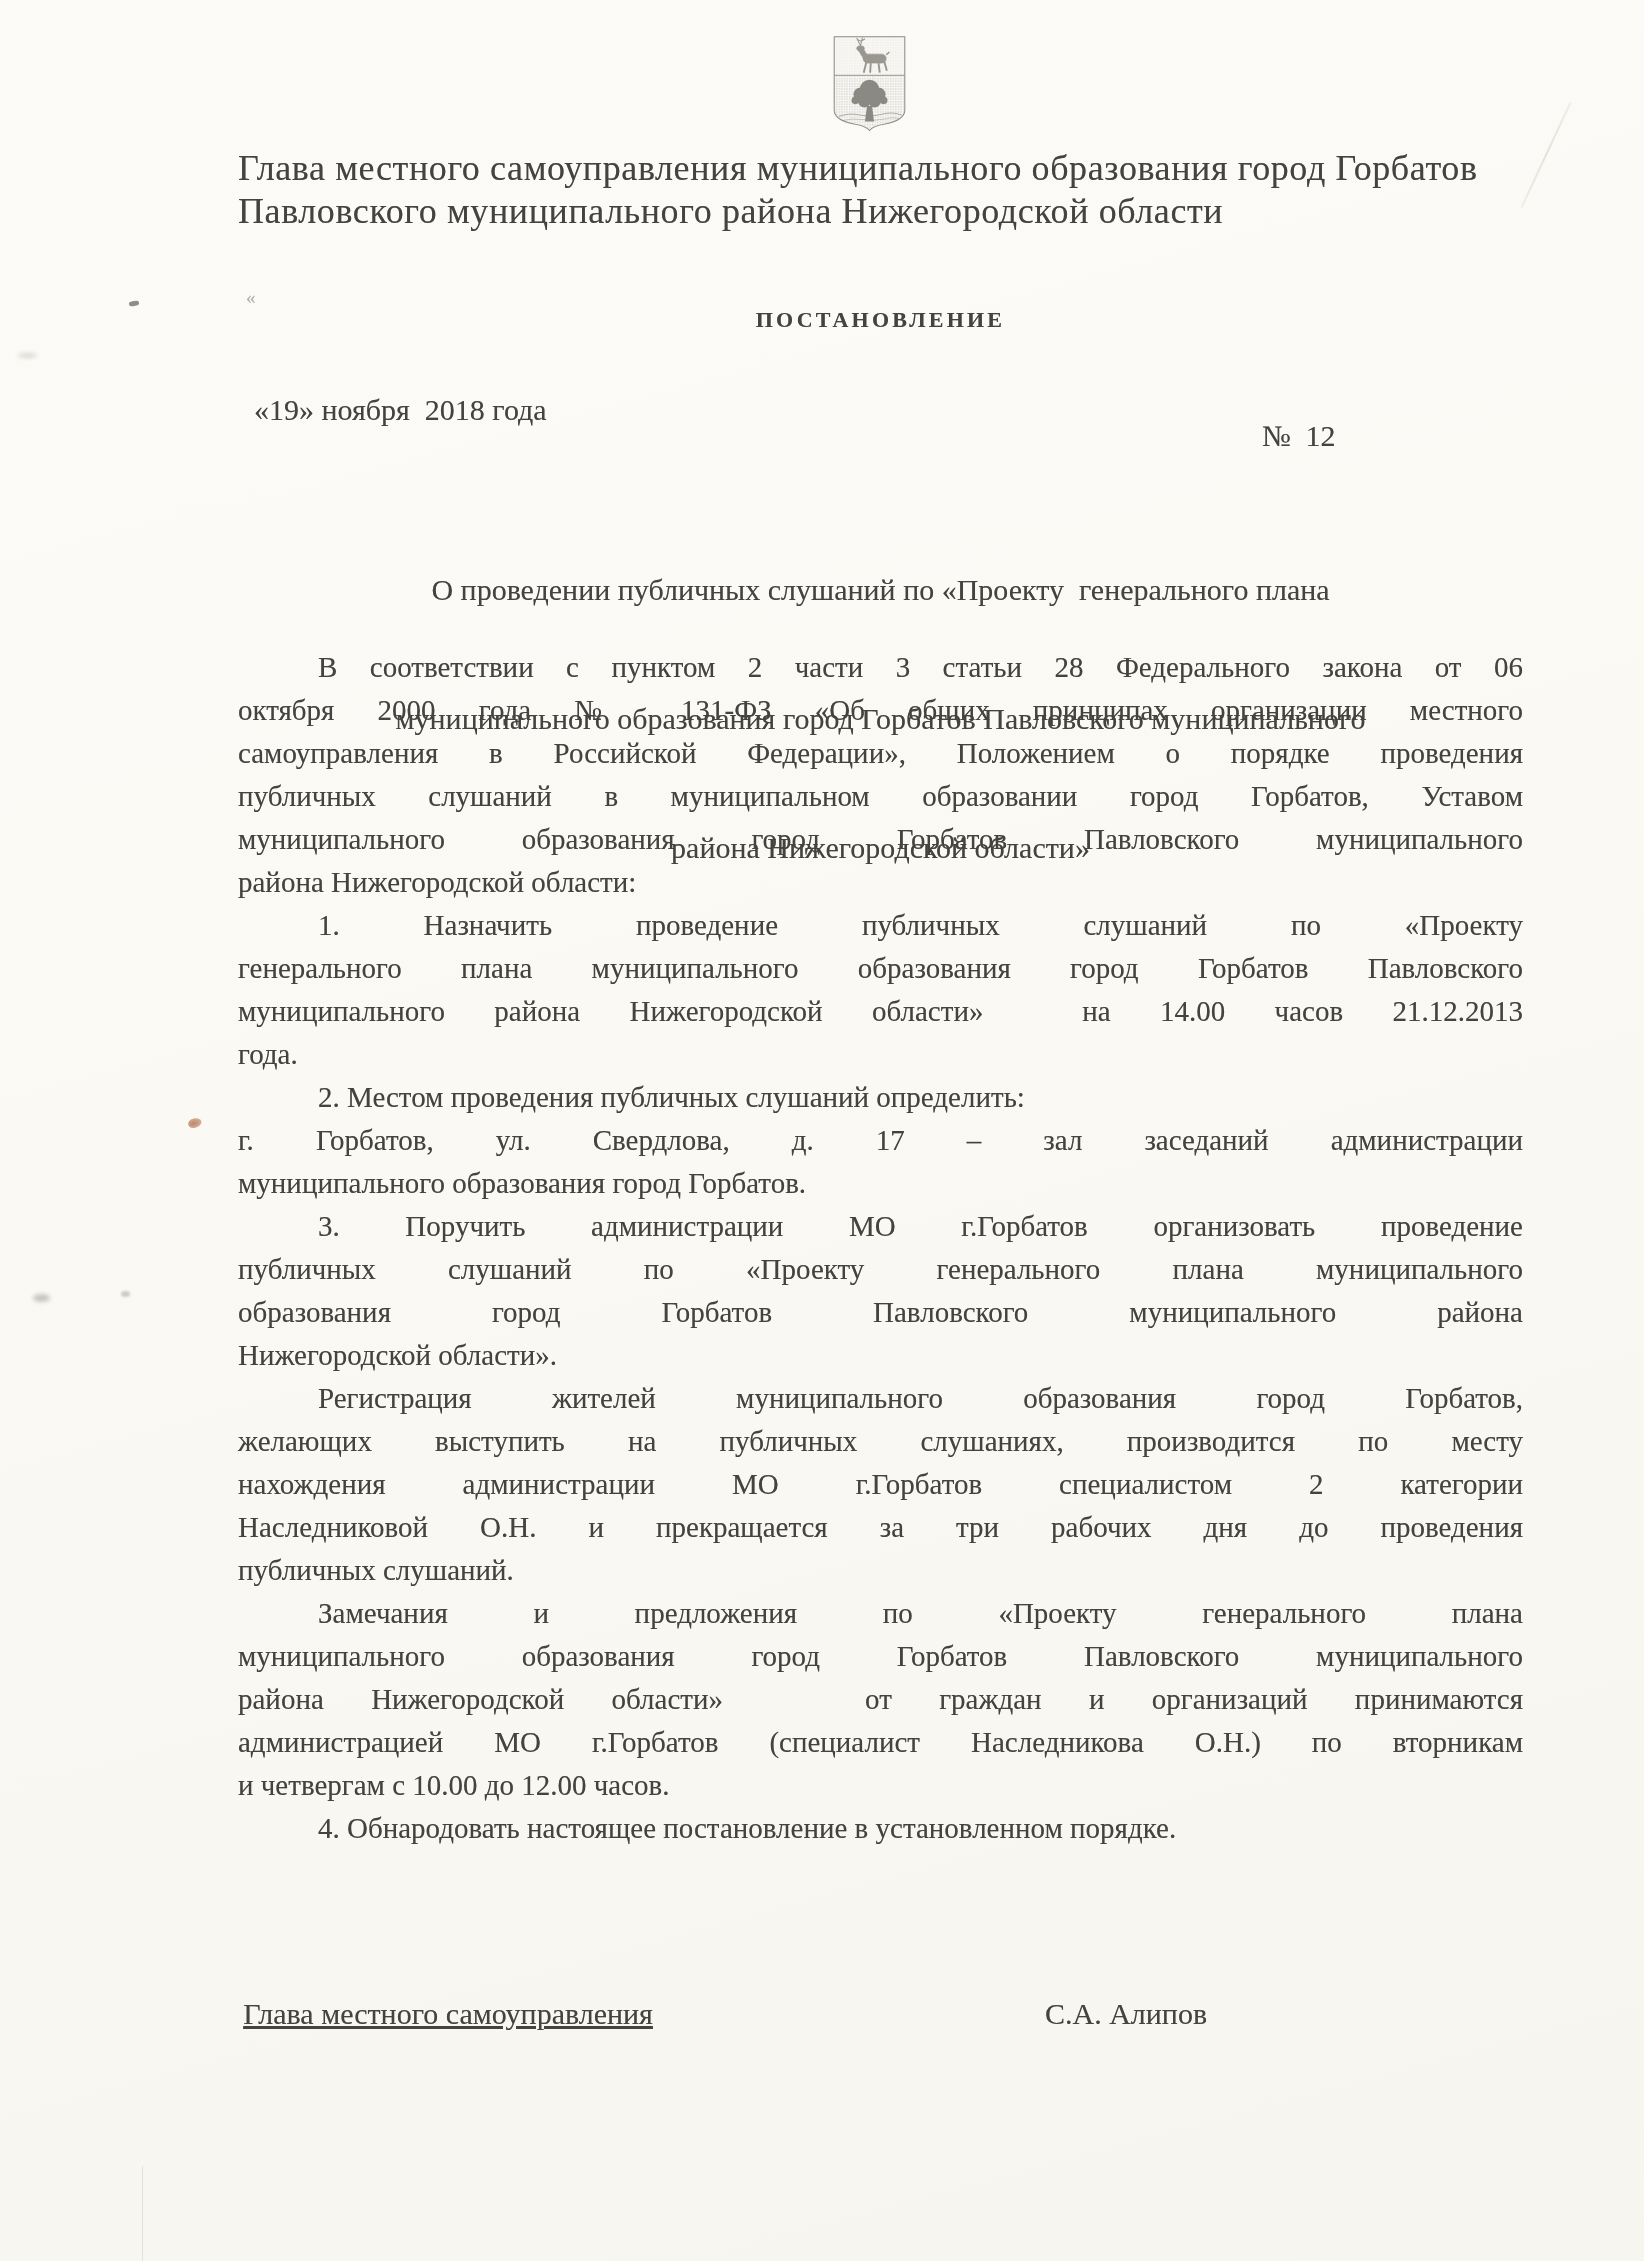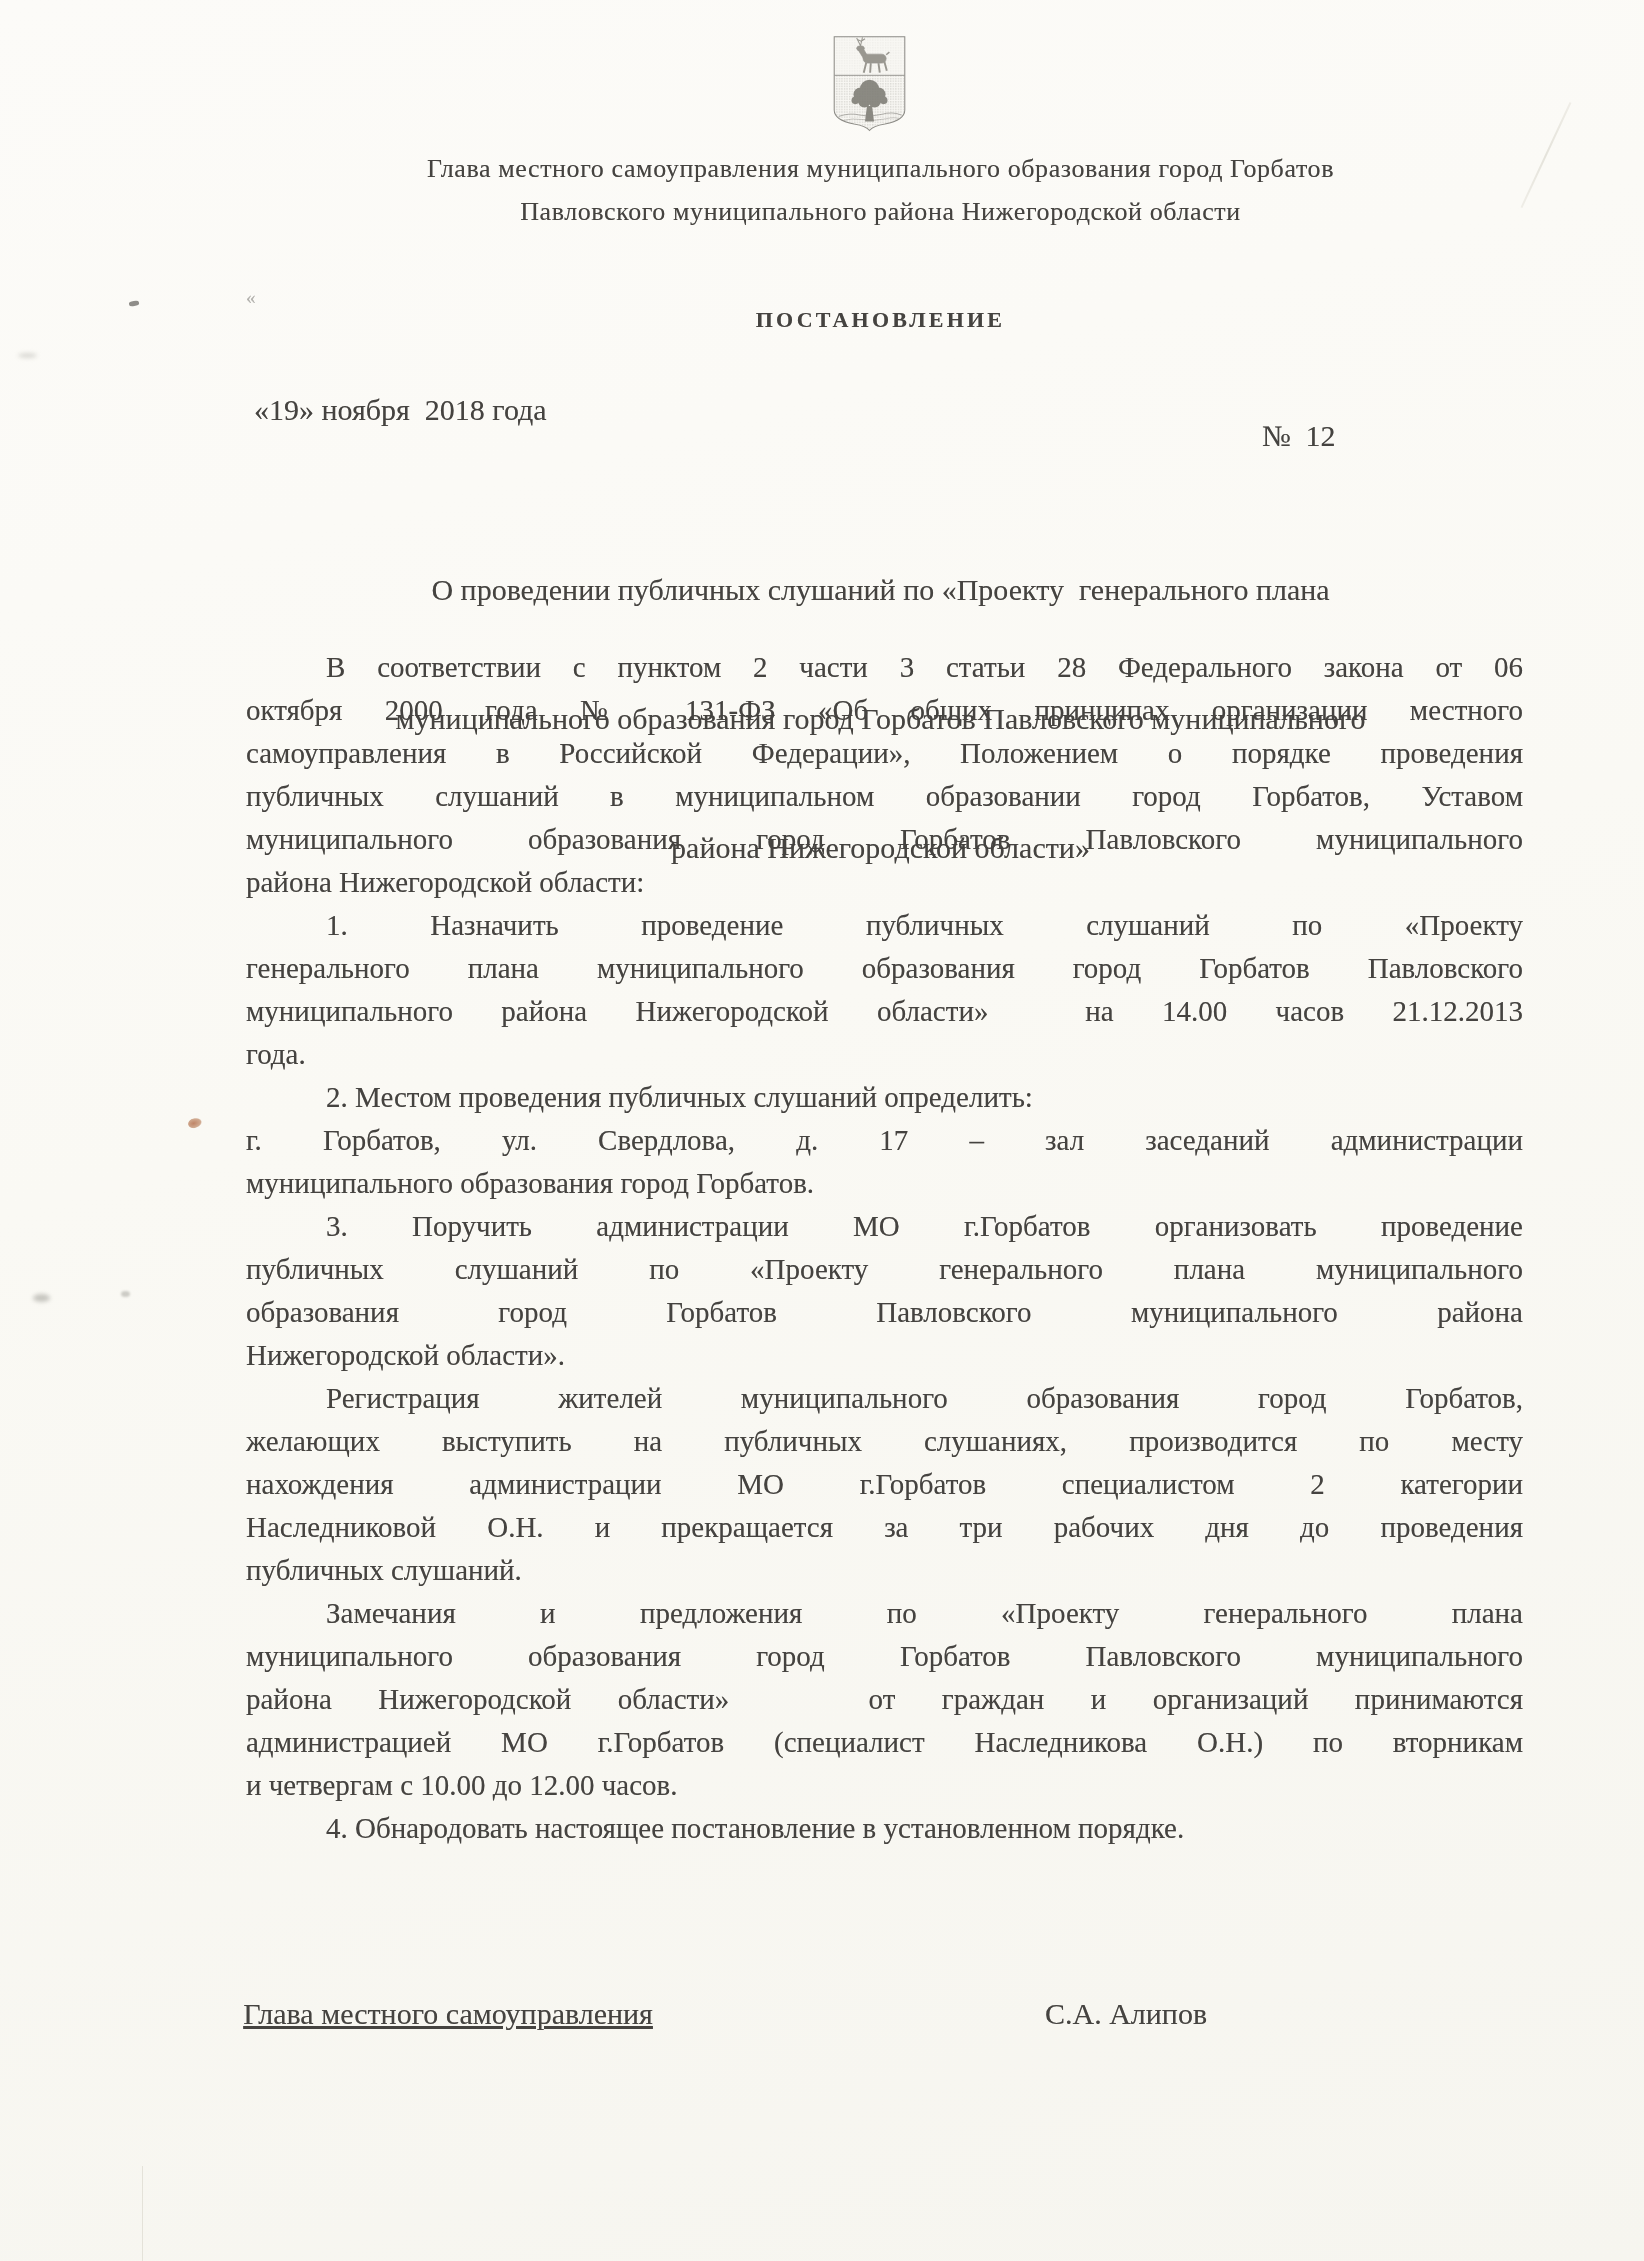--- a/index.html
+++ b/index.html
@@ -11,32 +11,32 @@
     background:linear-gradient(165deg,#fcfbf8 0%,#faf9f4 45%,#f6f5ef 100%);
     overflow:hidden;
     font-family:"Liberation Serif","DejaVu Serif",serif;
     color:#454340;
     text-shadow:0 0 0.6px rgba(70,68,64,0.45);
   }
   .abs{position:absolute;}
   
   .emblem{left:831px;top:34px;width:77px;height:98px;}
   
-  .header{left:238px;top:147px;width:1285px;text-align:center;font-size:26px;line-height:43px;letter-spacing:0.6px;}
+  .header{left:238px;top:147px;width:1285px;font-size:36px;line-height:43px;letter-spacing:0.6px;}
   
   .doctype{left:238px;top:307px;width:1285px;text-align:center;font-size:22px;font-weight:700;letter-spacing:3.2px;}
   
   .meta{left:238px;top:393px;width:1285px;height:43px;font-size:30px;white-space:pre-wrap;}
   .meta-date{position:absolute;left:16px;top:0;}
   .meta-number{position:absolute;left:1024px;top:0;margin-top:26px;}
   
   .title{left:238px;top:482px;width:1285px;text-align:center;font-size:30px;line-height:43px;white-space:pre-wrap;}
   
   .docbody{left:238px;top:646px;width:1285px;font-size:29px;}
-  .bline{line-height:43px;min-height:43px;text-align:left;white-space:pre-wrap;margin-left:8px;}
+  .bline{line-height:43px;min-height:43px;text-align:left;white-space:pre-wrap;}
   .bline.just{text-align:justify;text-align-last:justify;-moz-text-align-last:justify;}
   .bline.ind{text-indent:80px;}
   
   .sig{left:238px;top:1997px;width:1285px;height:43px;font-size:30px;}
   .sig-pos{position:absolute;left:5.2px;top:0;text-decoration:underline;}
   .sig-name{position:absolute;left:807px;top:0;}
   
   .speck-a{left:129px;top:301px;width:10.3px;height:4.5px;background:#55534f;border-radius:60%/50%;opacity:.65;transform:rotate(-8deg);}
   .speck-b{left:246px;top:287px;width:9px;height:10.3px;color:#7a7874;font-size:19.3px;opacity:.55;}
   .speck-red{left:188px;top:1118px;width:14px;height:10.3px;background:radial-gradient(ellipse at 40% 50%,#b5714f 0%,#c99d80 60%,transparent 75%);opacity:.85;transform:rotate(-15deg);border-radius:50%;}

